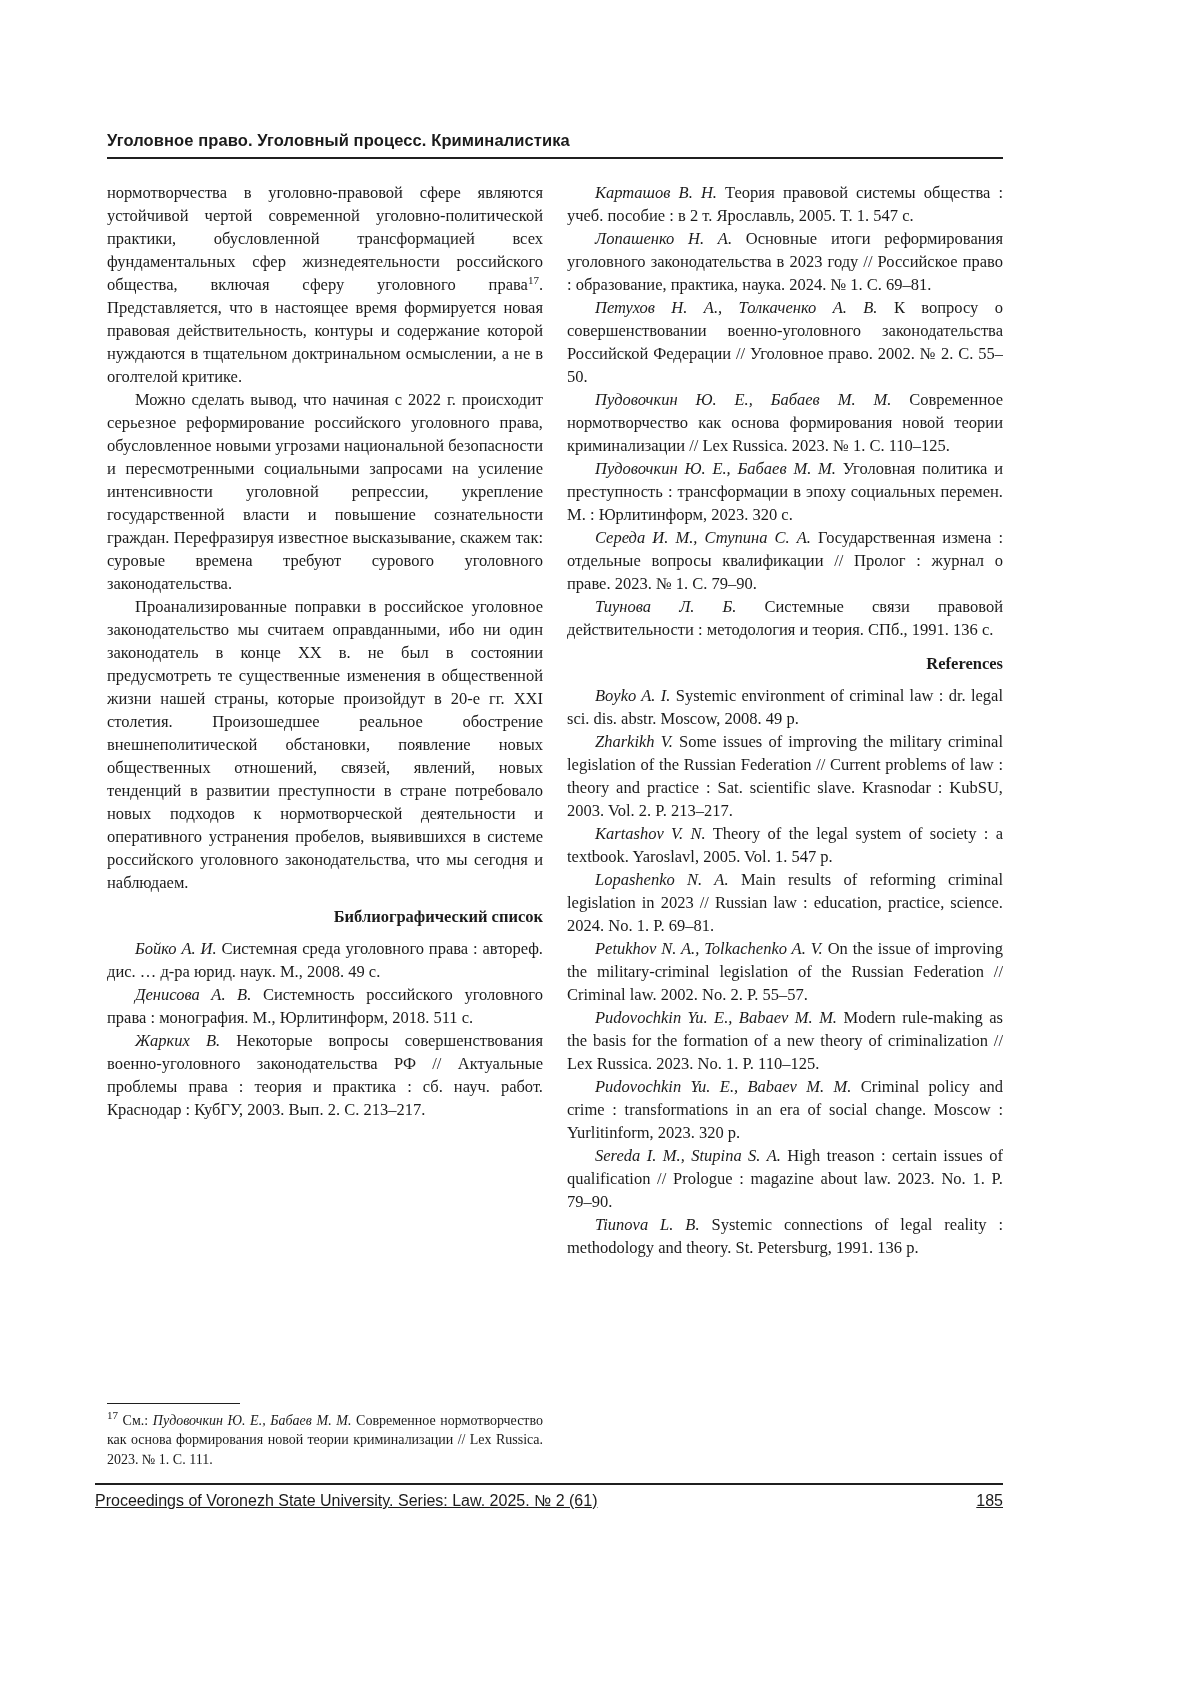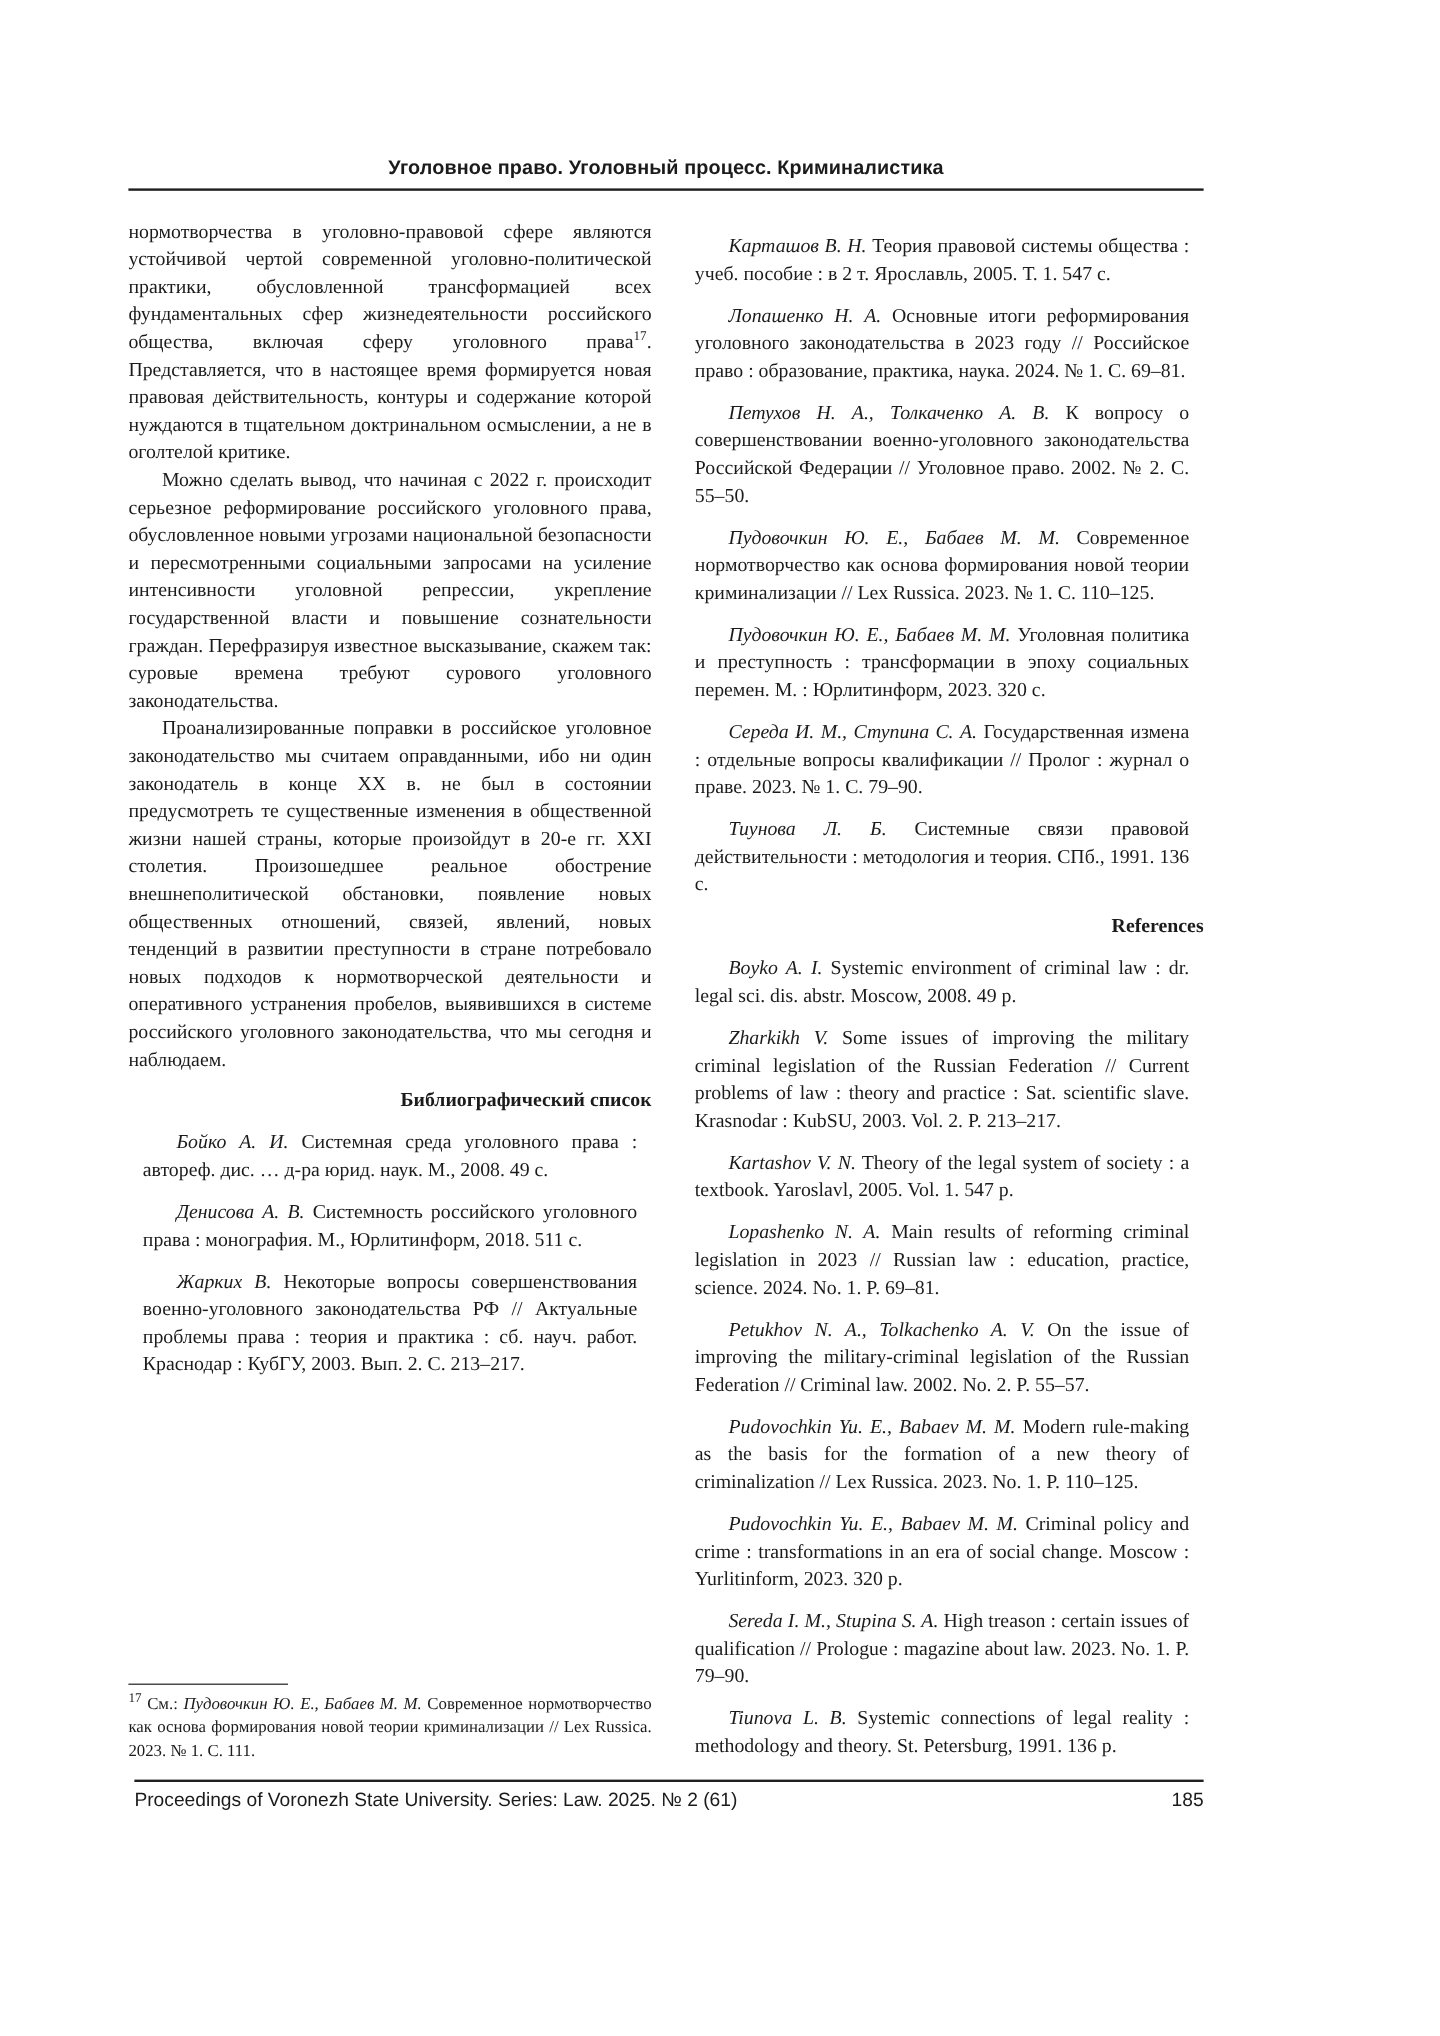--- a/index.html
+++ b/index.html
@@ -22,21 +22,21 @@
     overflow: hidden;
   }
   
   .page-header {
     position: absolute;
     left: 107px;
     right: 197px;
     top: 131px;
   }
   .running-title {
-    text-align: center;
+    text-align: left;
     font-family: "Liberation Sans", "DejaVu Sans", sans-serif;
     font-weight: 700;
     font-size: 16.5px;
     letter-spacing: 0.1px;
     padding-bottom: 7px;
   }
   .header-rule {
     border-bottom: 2px solid #1f1f1f;
   }
   
@@ -82,21 +82,21 @@
     vertical-align: super;
   }
   .section-title {
     font-size: 16.5px;
     font-weight: 700;
     text-align: right;
     margin: 11px 0 9px 0;
     text-indent: 0;
   }
   .bib-entry, .ref-entry {
-    margin: 12px;
+    margin: 0;
     text-indent: 28px;
     text-align: justify;
     hyphens: auto;
     -webkit-hyphens: auto;
   }
   .entry-author {
     font-style: italic;
   }
   
   .footnote {
@@ -116,23 +116,24 @@
     hyphens: auto;
     font-family: Liberation Serif, serif;
     -webkit-hyphens: auto;
   }
   .fn-author {
     font-style: italic;
   }
   
   .page-footer {
     position: absolute;
-    left: 112px;
+    left: 95px;
     right: 197px;
     top: 1483px;
+    text-decoration: underline;
   }
   .footer-rule {
     border-top: 2px solid #1f1f1f;
     margin-bottom: 7px;
   }
   .footer-row {
     display: flex;
     justify-content: space-between;
     align-items: baseline;
     font-family: "Liberation Sans", "DejaVu Sans", sans-serif;

